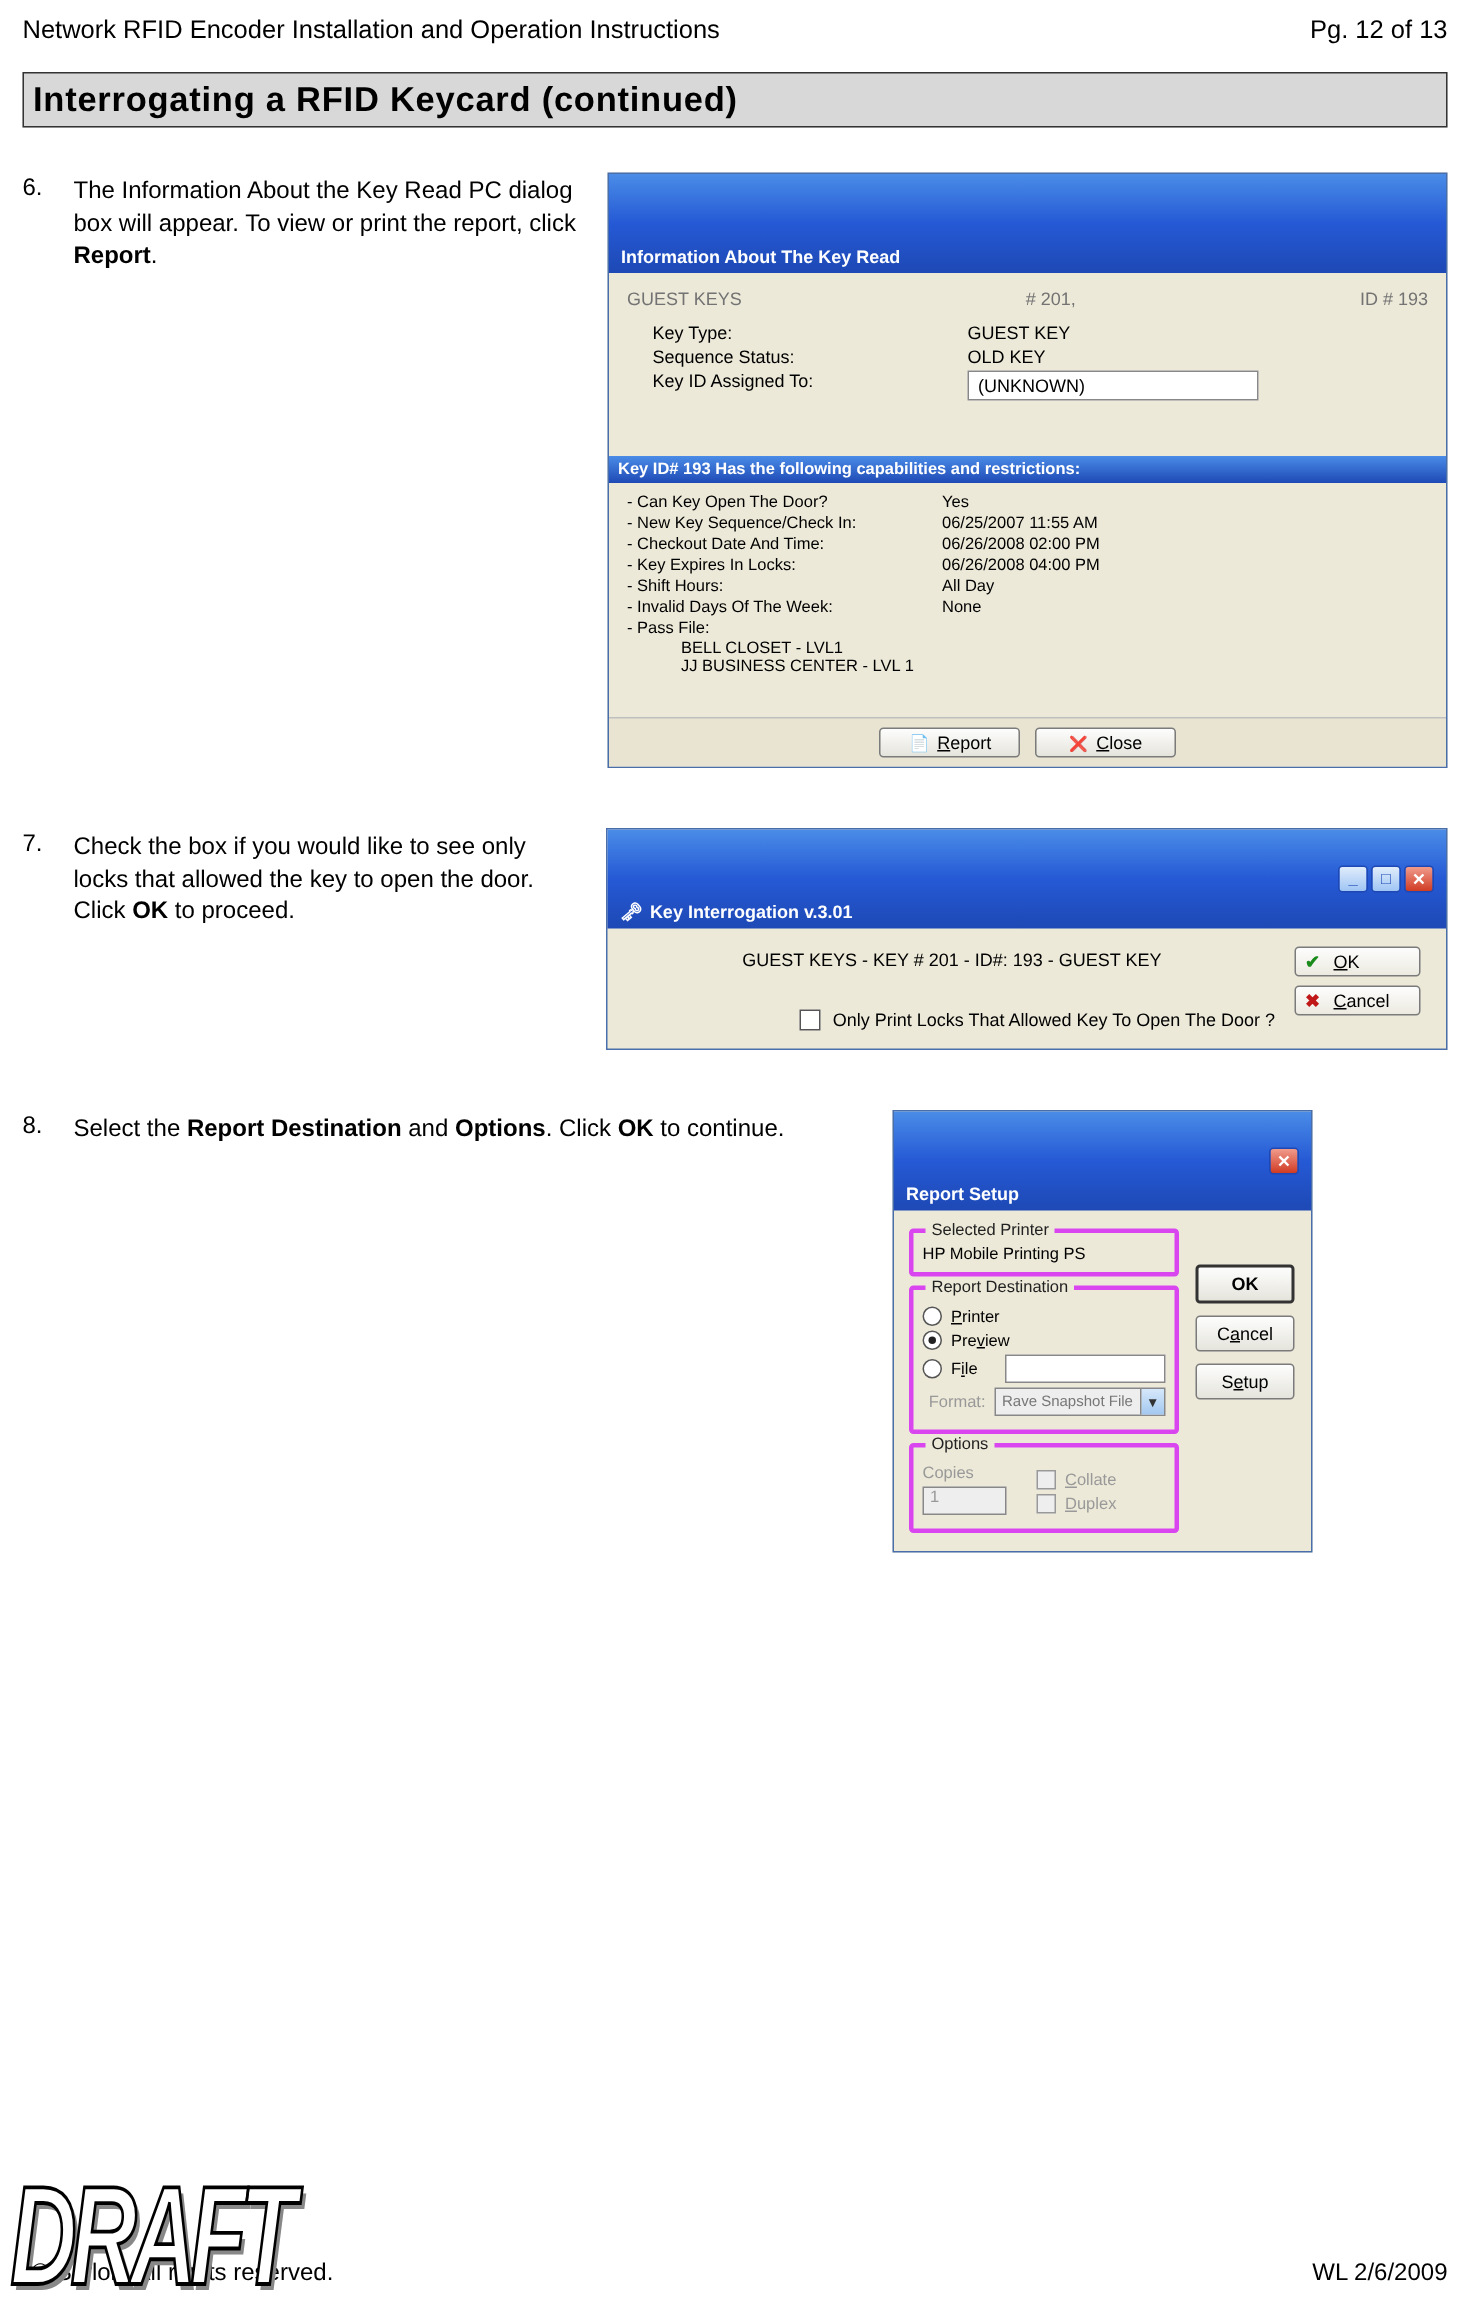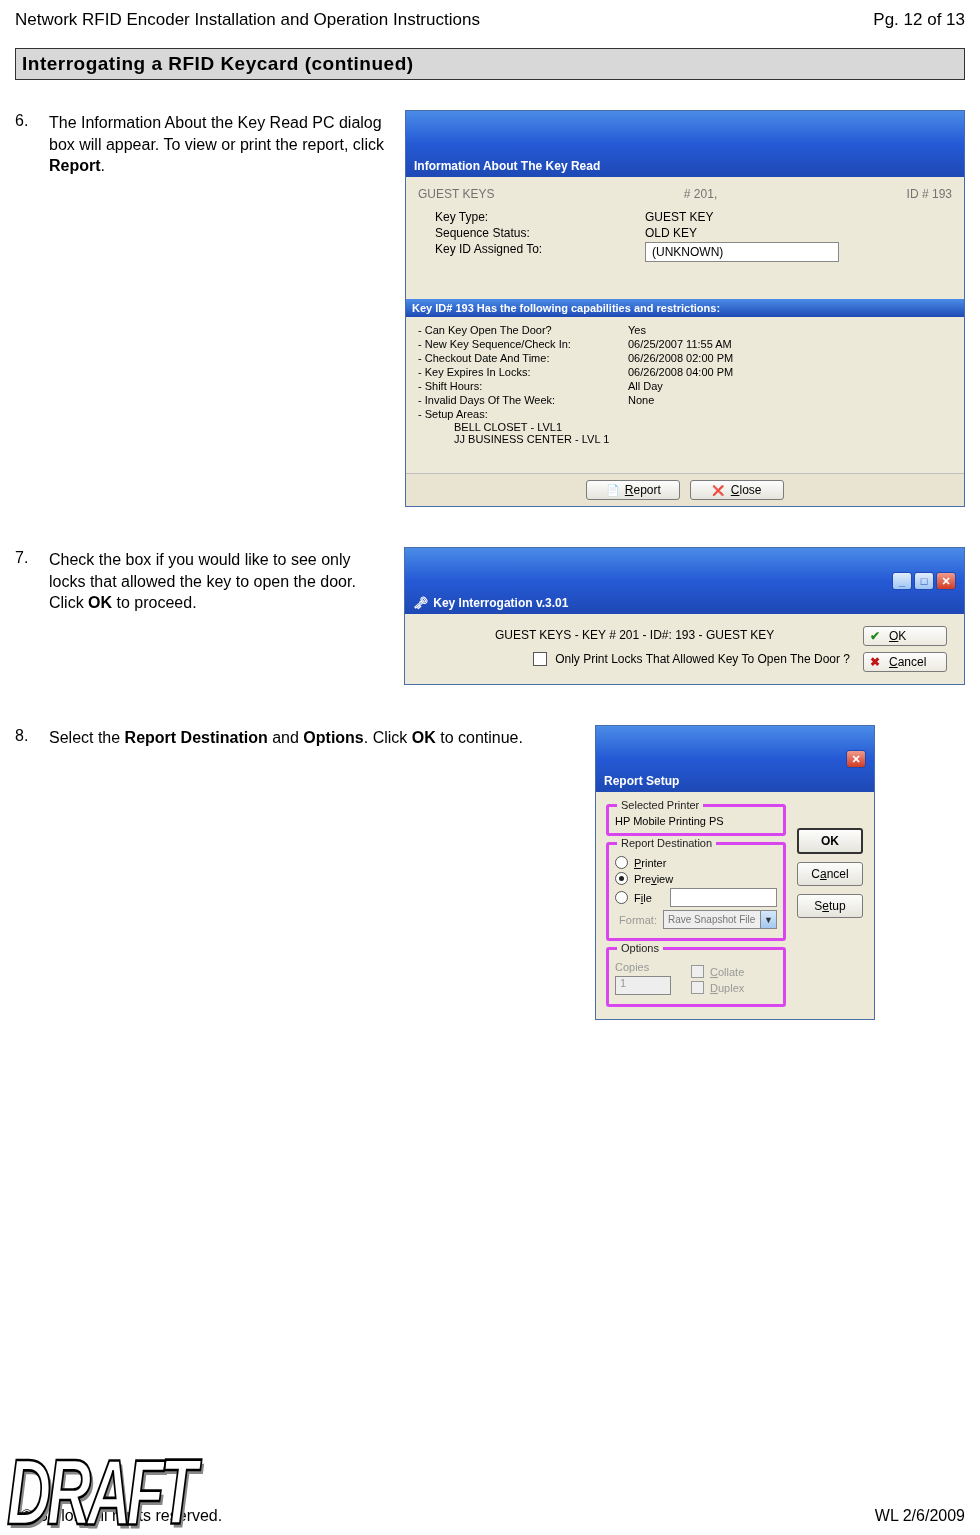--- a/index.html
+++ b/index.html
@@ -21,21 +21,21 @@
     display: flex;
     justify-content: space-between;
     font-size: 17px;
     margin-bottom: 18px;
   }
   .section-title {
     background: #D8D8D8;
     border: 1px solid #333;
     font-family: Arial, sans-serif;
     font-weight: bold;
-    font-size: 19px;
+    font-size: 23px;
     padding: 4px 6px;
     margin-bottom: 30px;
     letter-spacing: 0.5px;
   }
   .step-row {
     display: flex;
     align-items: flex-start;
     margin-bottom: 40px;
   }
   .step-num {
@@ -118,21 +118,21 @@
   .ico-report::before{content:"📄"; font-size:11px;}
   .ico-close::before{content:"❌"; font-size:10px;}
   .ico-key::before{content:"🗝"; font-size:12px;}
   .ico-check::before{content:"✔"; color:#1a8a1a; font-weight:bold;}
   .ico-x::before{content:"✖"; color:#C01818; font-weight:bold;}
 
   
   .d2 { width:560px; }
   .d2 .content { display:flex; gap:10px; padding:6px; }
   .d2 .msg { flex-grow:1; font-size:12px; padding-top:2px; text-align:center;}
-  .d2 .msg .l1 { margin-bottom:10px; }
+  .d2 .msg .l1 { margin-bottom:26px; }
   .d2 .msg .l2 { display:flex; align-items:center; justify-content:flex-end; gap:8px; }
   .d2 .chk { width:12px; height:12px; border:1px solid #555; background:white; display:inline-block; }
   .d2 .btns { display:flex; flex-direction:column; gap:6px; width:90px; }
   .d2 .btns .xpbtn { background:linear-gradient(to bottom,#FDFDFD,#ECEAE0); min-width:auto; justify-content:flex-start; padding:2px 6px;}
   .underline-letter { text-decoration: underline; }
 
   
   .d3 { width: 278px; }
   .d3 .grp {
     border:3px solid #d946ef; border-radius:3px;
@@ -237,21 +237,21 @@
           </div>
         <div class="caprow">
             <span class="ck">- Shift Hours:</span>
             <span>All Day</span>
           </div>
         <div class="caprow">
             <span class="ck">- Invalid Days Of The Week:</span>
             <span>None</span>
           </div>
         <div class="caprow">
-            <span class="ck">- Setup Areas:</span>
+            <span class="ck">- Pass File:</span>
           </div>
         <div class="sub">BELL CLOSET - LVL1</div>
         <div class="sub">JJ BUSINESS CENTER - LVL 1</div>
         <div style="height:20px;"></div>
         <div class="footer">
           <span class="xpbtn">
               <span class="ico ico-report"></span>
               <span><span class="underline-letter">R</span>eport</span>
             </span>
           <span class="xpbtn">

